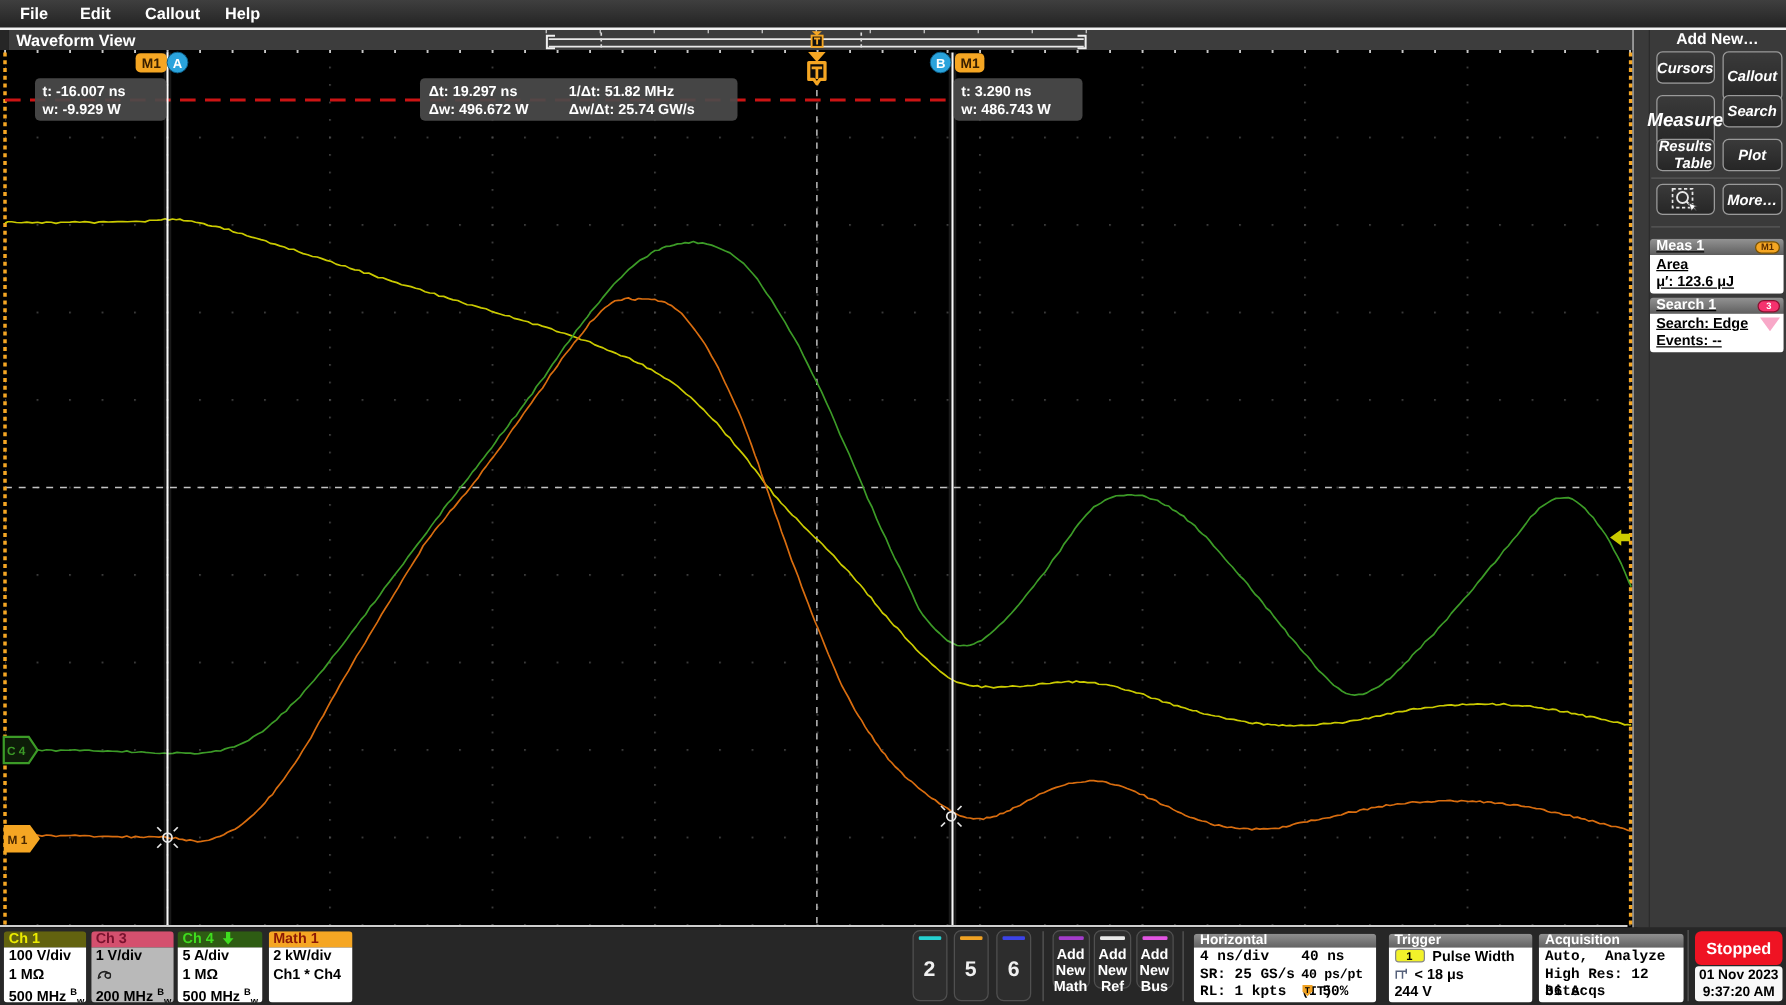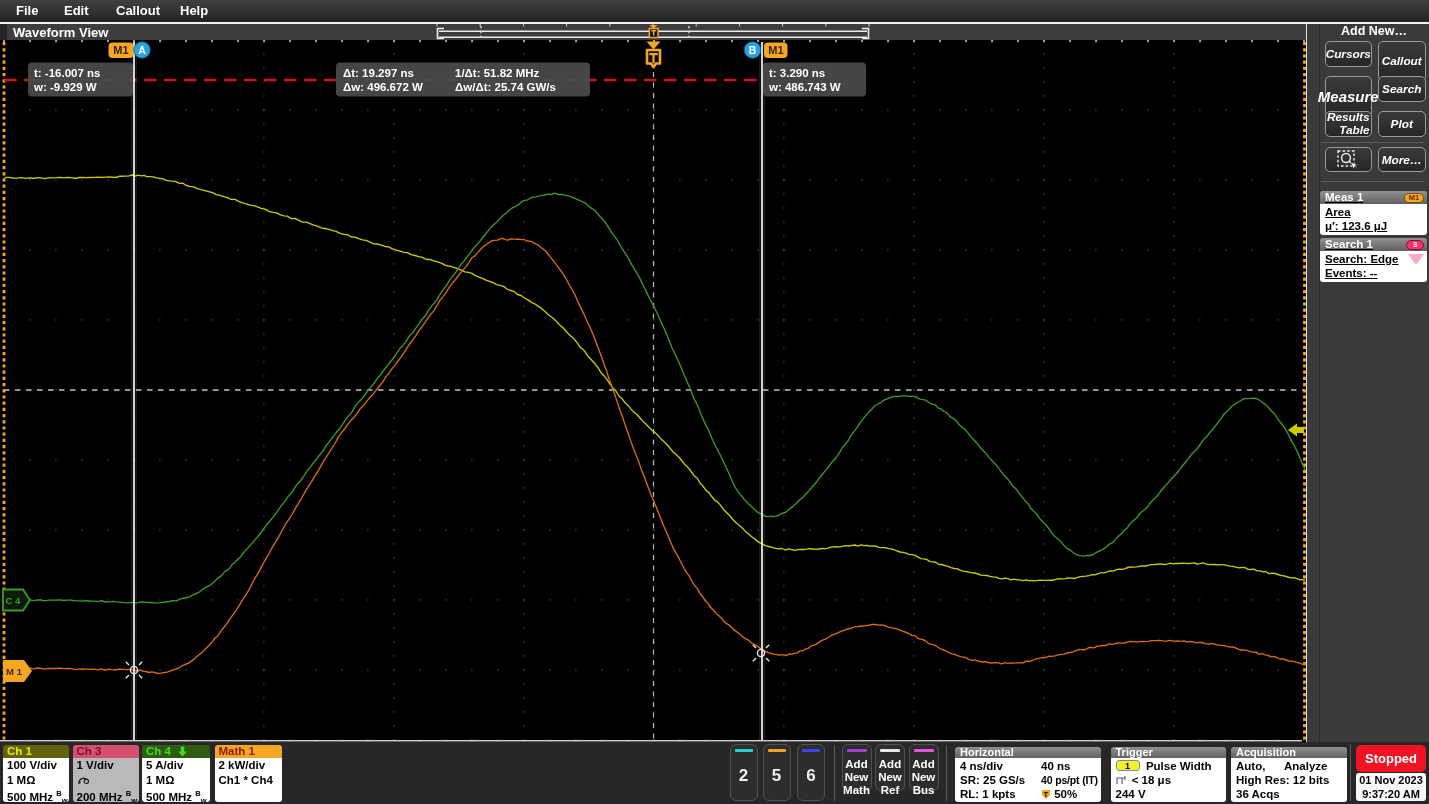--- a/index.html
+++ b/index.html
@@ -42,21 +42,21 @@
   font-size:17px;font-weight:bold;}
 .addbtn{position:absolute;top:2px;width:30px;height:47px;border-radius:6px;
   background:#2d2d2d;border:1px solid #505050;color:#fff;font-weight:bold;font-size:11.5px;
   text-align:center;line-height:13px;}
 .addbtn .stripe{position:absolute;left:4px;right:4px;top:4px;height:3px;border-radius:1px;}
 .addbtn .t{position:absolute;width:100%;top:13px;}
 .bpanel{position:absolute;top:5px;border-radius:3px;overflow:hidden;}
 .bpanel .hd{height:11px;background:linear-gradient(#909090,#626262);color:#fff;
   font-size:11px;font-weight:bold;padding-left:5px;line-height:11px;}
 .bpanel .bd .row{position:relative;height:14.2px;}
-.bpanel .bd .row span{position:absolute;top:0;}
+.bpanel .bd .row span{position:absolute;top:0;font-family:Liberation Mono, monospace;}
 .bpanel .bd{background:#fff;color:#000;font-size:11.5px;font-weight:bold;
   padding:1px 0 0 5px;line-height:14.2px;position:relative;}
 .vsep{position:absolute;width:1px;background:#585858;}
 #stopped{position:absolute;left:1356px;top:3px;width:70px;height:27px;background:#ef1323;
   border-radius:5px;color:#fff;font-weight:bold;font-size:13px;text-align:center;line-height:27px;}
 #datebox{position:absolute;left:1356px;top:31px;width:70px;height:28px;background:#f8f8f8;
   border-radius:3px;color:#000;font-weight:bold;font-size:11px;text-align:center;line-height:13.5px;padding-top:1px;}
 .c2{position:absolute;}
 
 </style></head><body>

